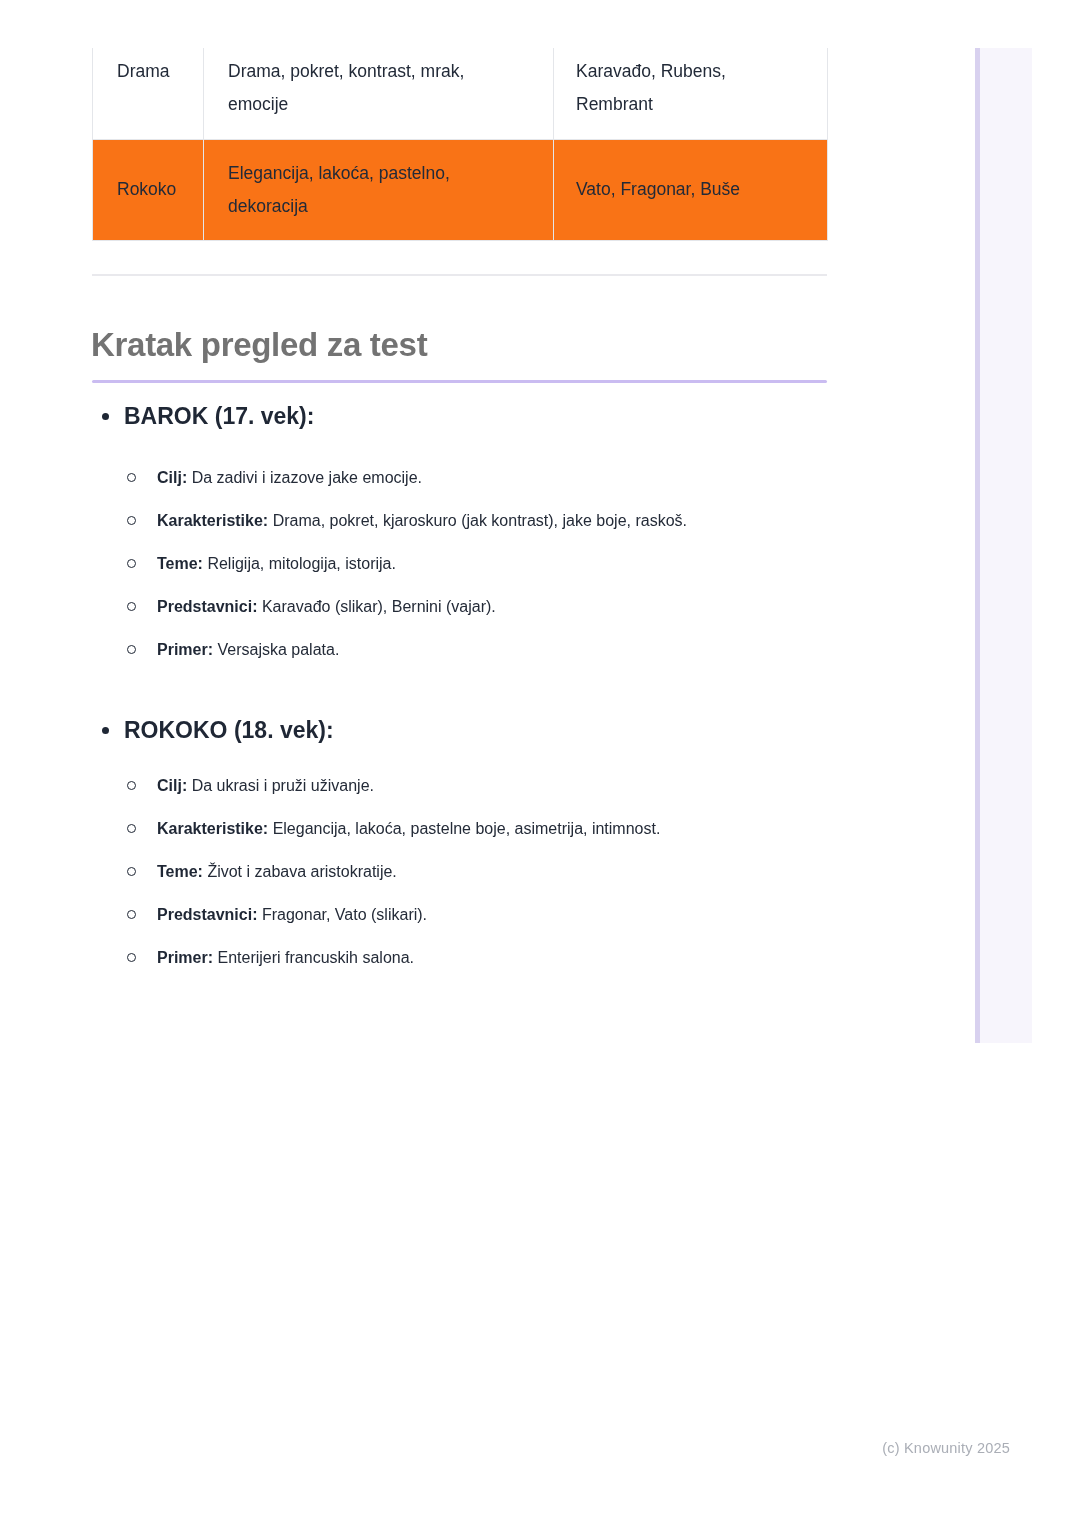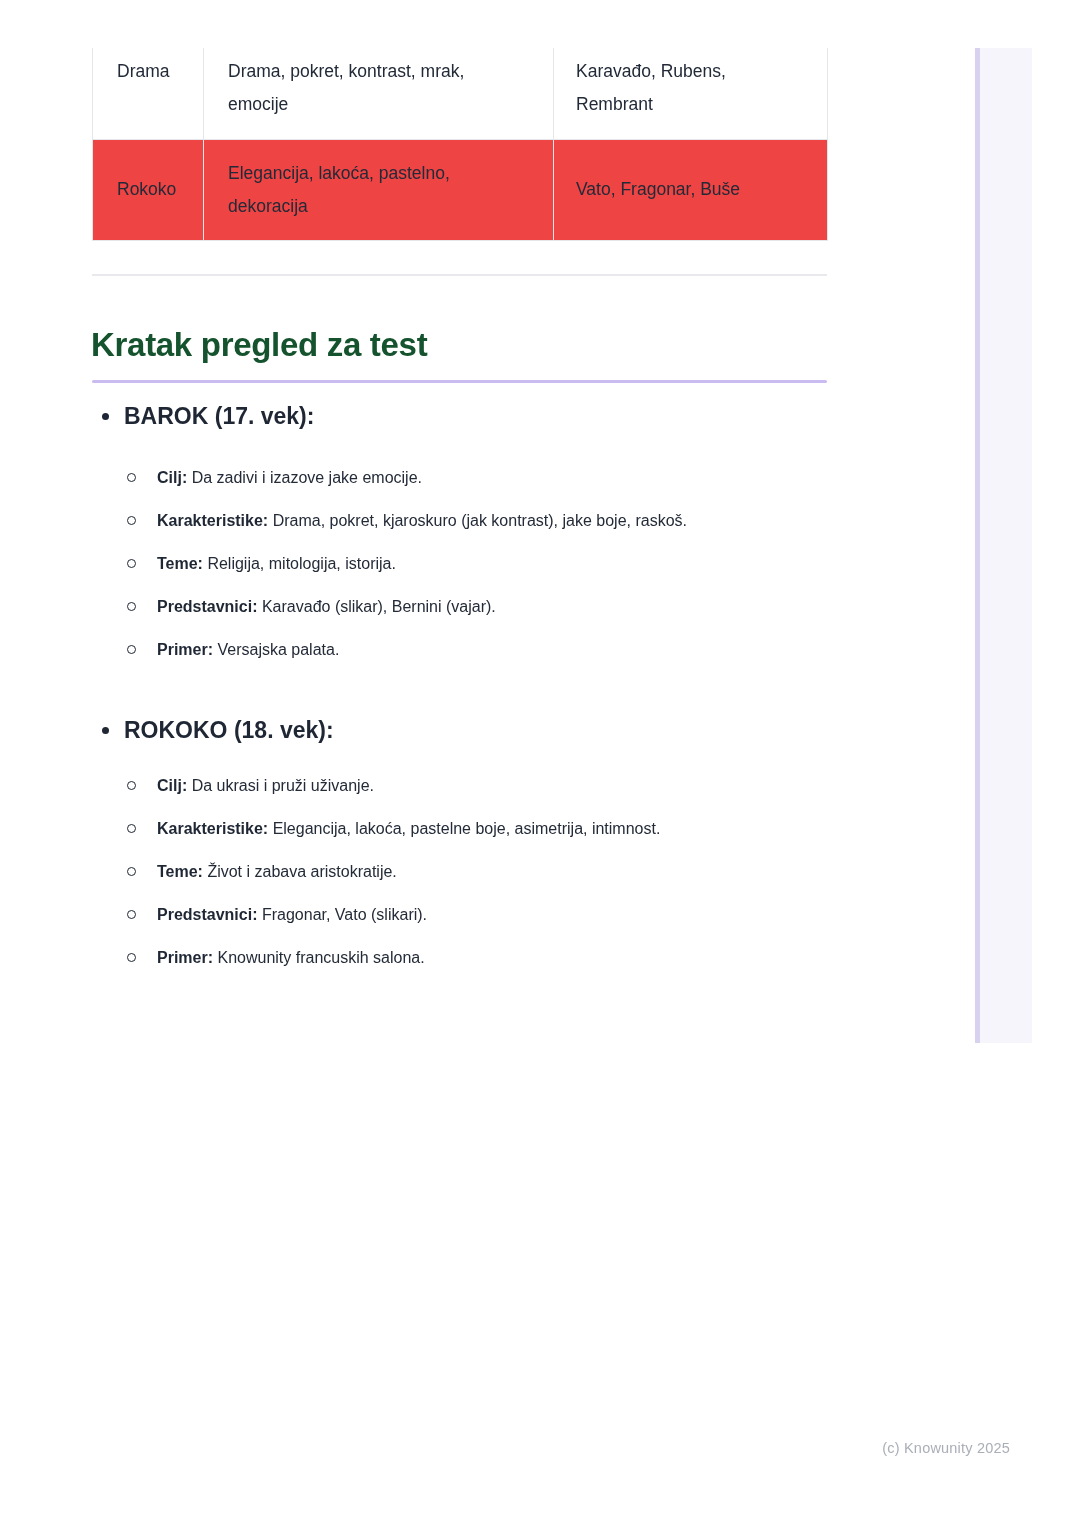--- a/index.html
+++ b/index.html
@@ -23,35 +23,35 @@
     border: 1px solid #e4e6ea;
     line-height: 33px;
     overflow: hidden;
   }
   .styles-table tr td { border-top: none; }
   .col-style { width: 111px; }
   .col-chars { width: 350px; }
   .col-artists { width: 274px; }
   .row-1 { height: 91px; }
   .row-1 td { vertical-align: top; padding-top: 7px; }
-  .row-2 { height: 101px; background: #ef4444; margin-top: 12px; }
+  .row-2 { height: 101px; background: #f97316; margin-top: 12px; }
   .row-2 td { vertical-align: middle; }
   .styles-table td.c1 { padding-left: 24px; padding-right: 8px; }
   .styles-table td.c2 { padding-left: 24px; padding-right: 46px; }
   .styles-table td.c3 { padding-left: 22px; padding-right: 28px; }
 
   
   .section-divider {
     position: absolute; left: 92px; top: 274px; width: 735px; height: 2px;
     background: #e9e9ed;
   }
   .page-title {
     position: absolute; left: 91px; top: 326px; width: 735px;
     font-size: 33px; font-weight: 700; letter-spacing: -0.3px;
-    color: #14532d;
+    color: #737373;
   }
   .title-underline {
     position: absolute; left: 92px; top: 380px; width: 735px; height: 3px;
     background: #cabcf1; border-radius: 2px;
   }
 
   
   .review-list { position: absolute; left: 92px; top: 402px; width: 748px; }
   .group-header {
     position: relative;
@@ -181,21 +181,21 @@
           <span class="item-text">Život i zabava aristokratije.</span>
         </div>
         <div class="sub-item">
           <span class="bullet-ring"></span>
           <span class="item-label">Predstavnici:</span>
           <span class="item-text">Fragonar, Vato (slikari).</span>
         </div>
         <div class="sub-item">
           <span class="bullet-ring"></span>
           <span class="item-label">Primer:</span>
-          <span class="item-text">Knowunity francuskih salona.</span>
+          <span class="item-text">Enterijeri francuskih salona.</span>
         </div>
       </div>
     </div>
 
   </div>
 
   <div class="side-panel-accent-line"></div>
   <div class="side-panel"></div>
 
   <div class="copyright-footer">(c) Knowunity 2025</div>

